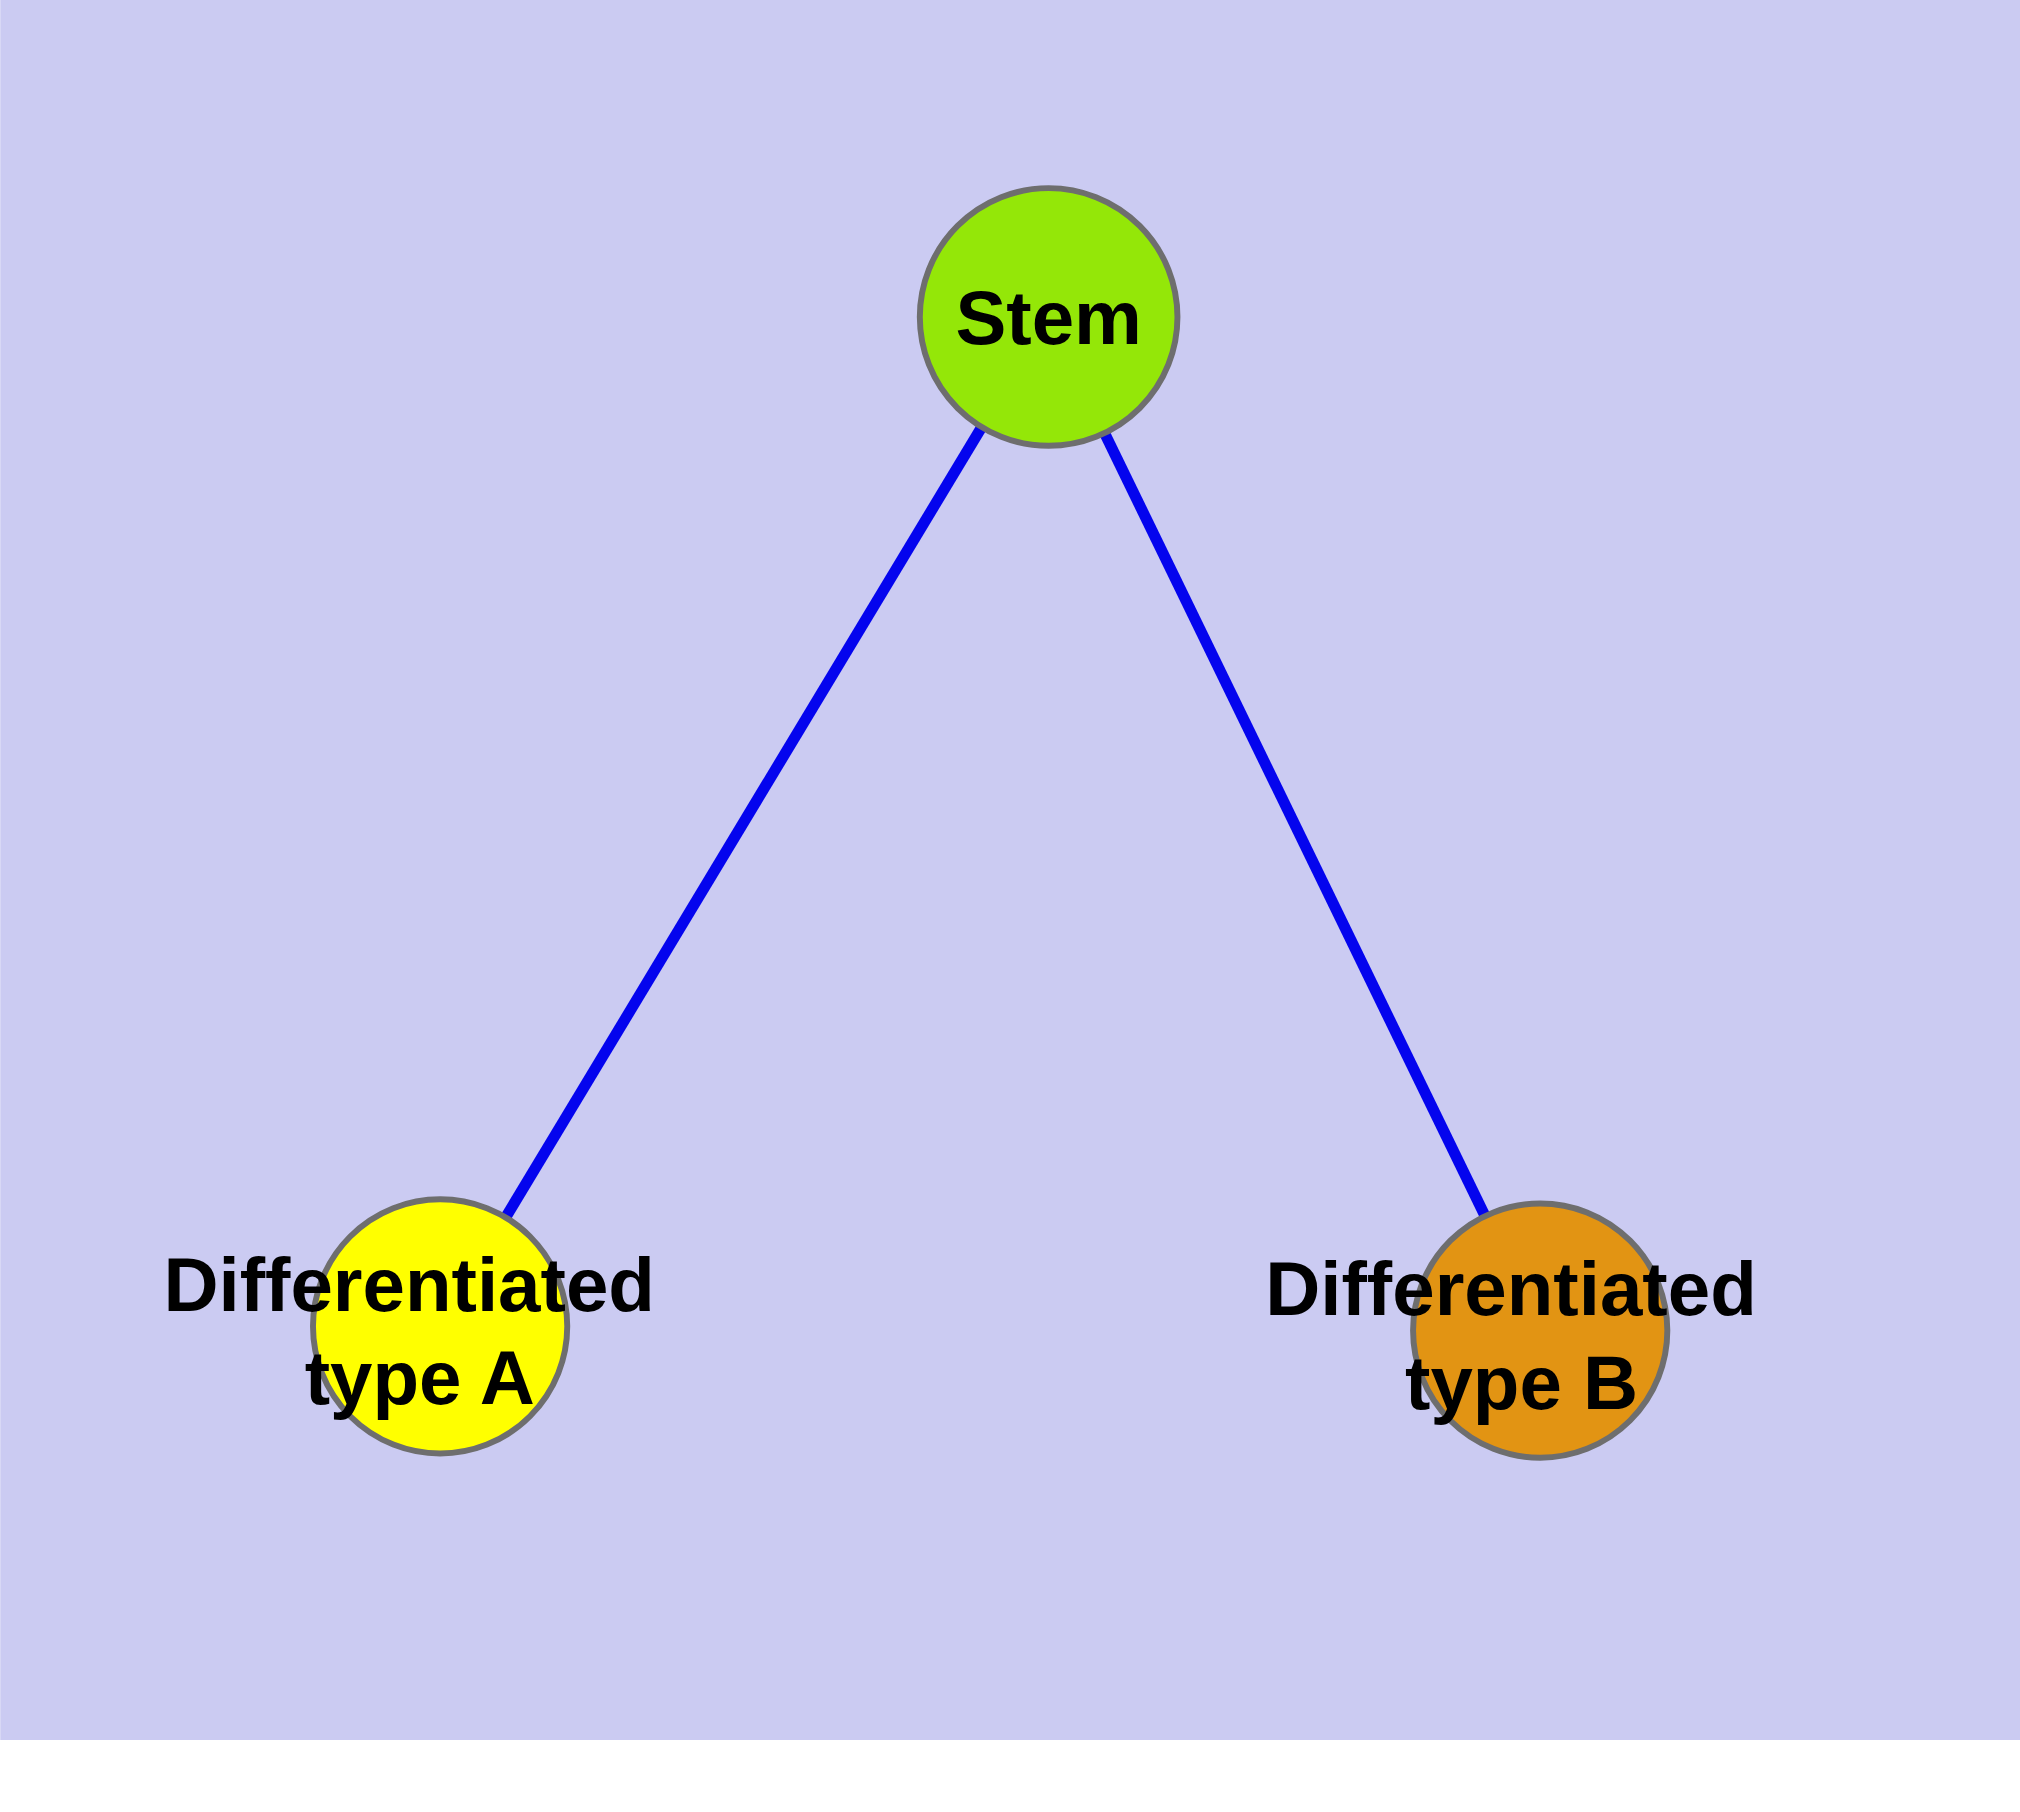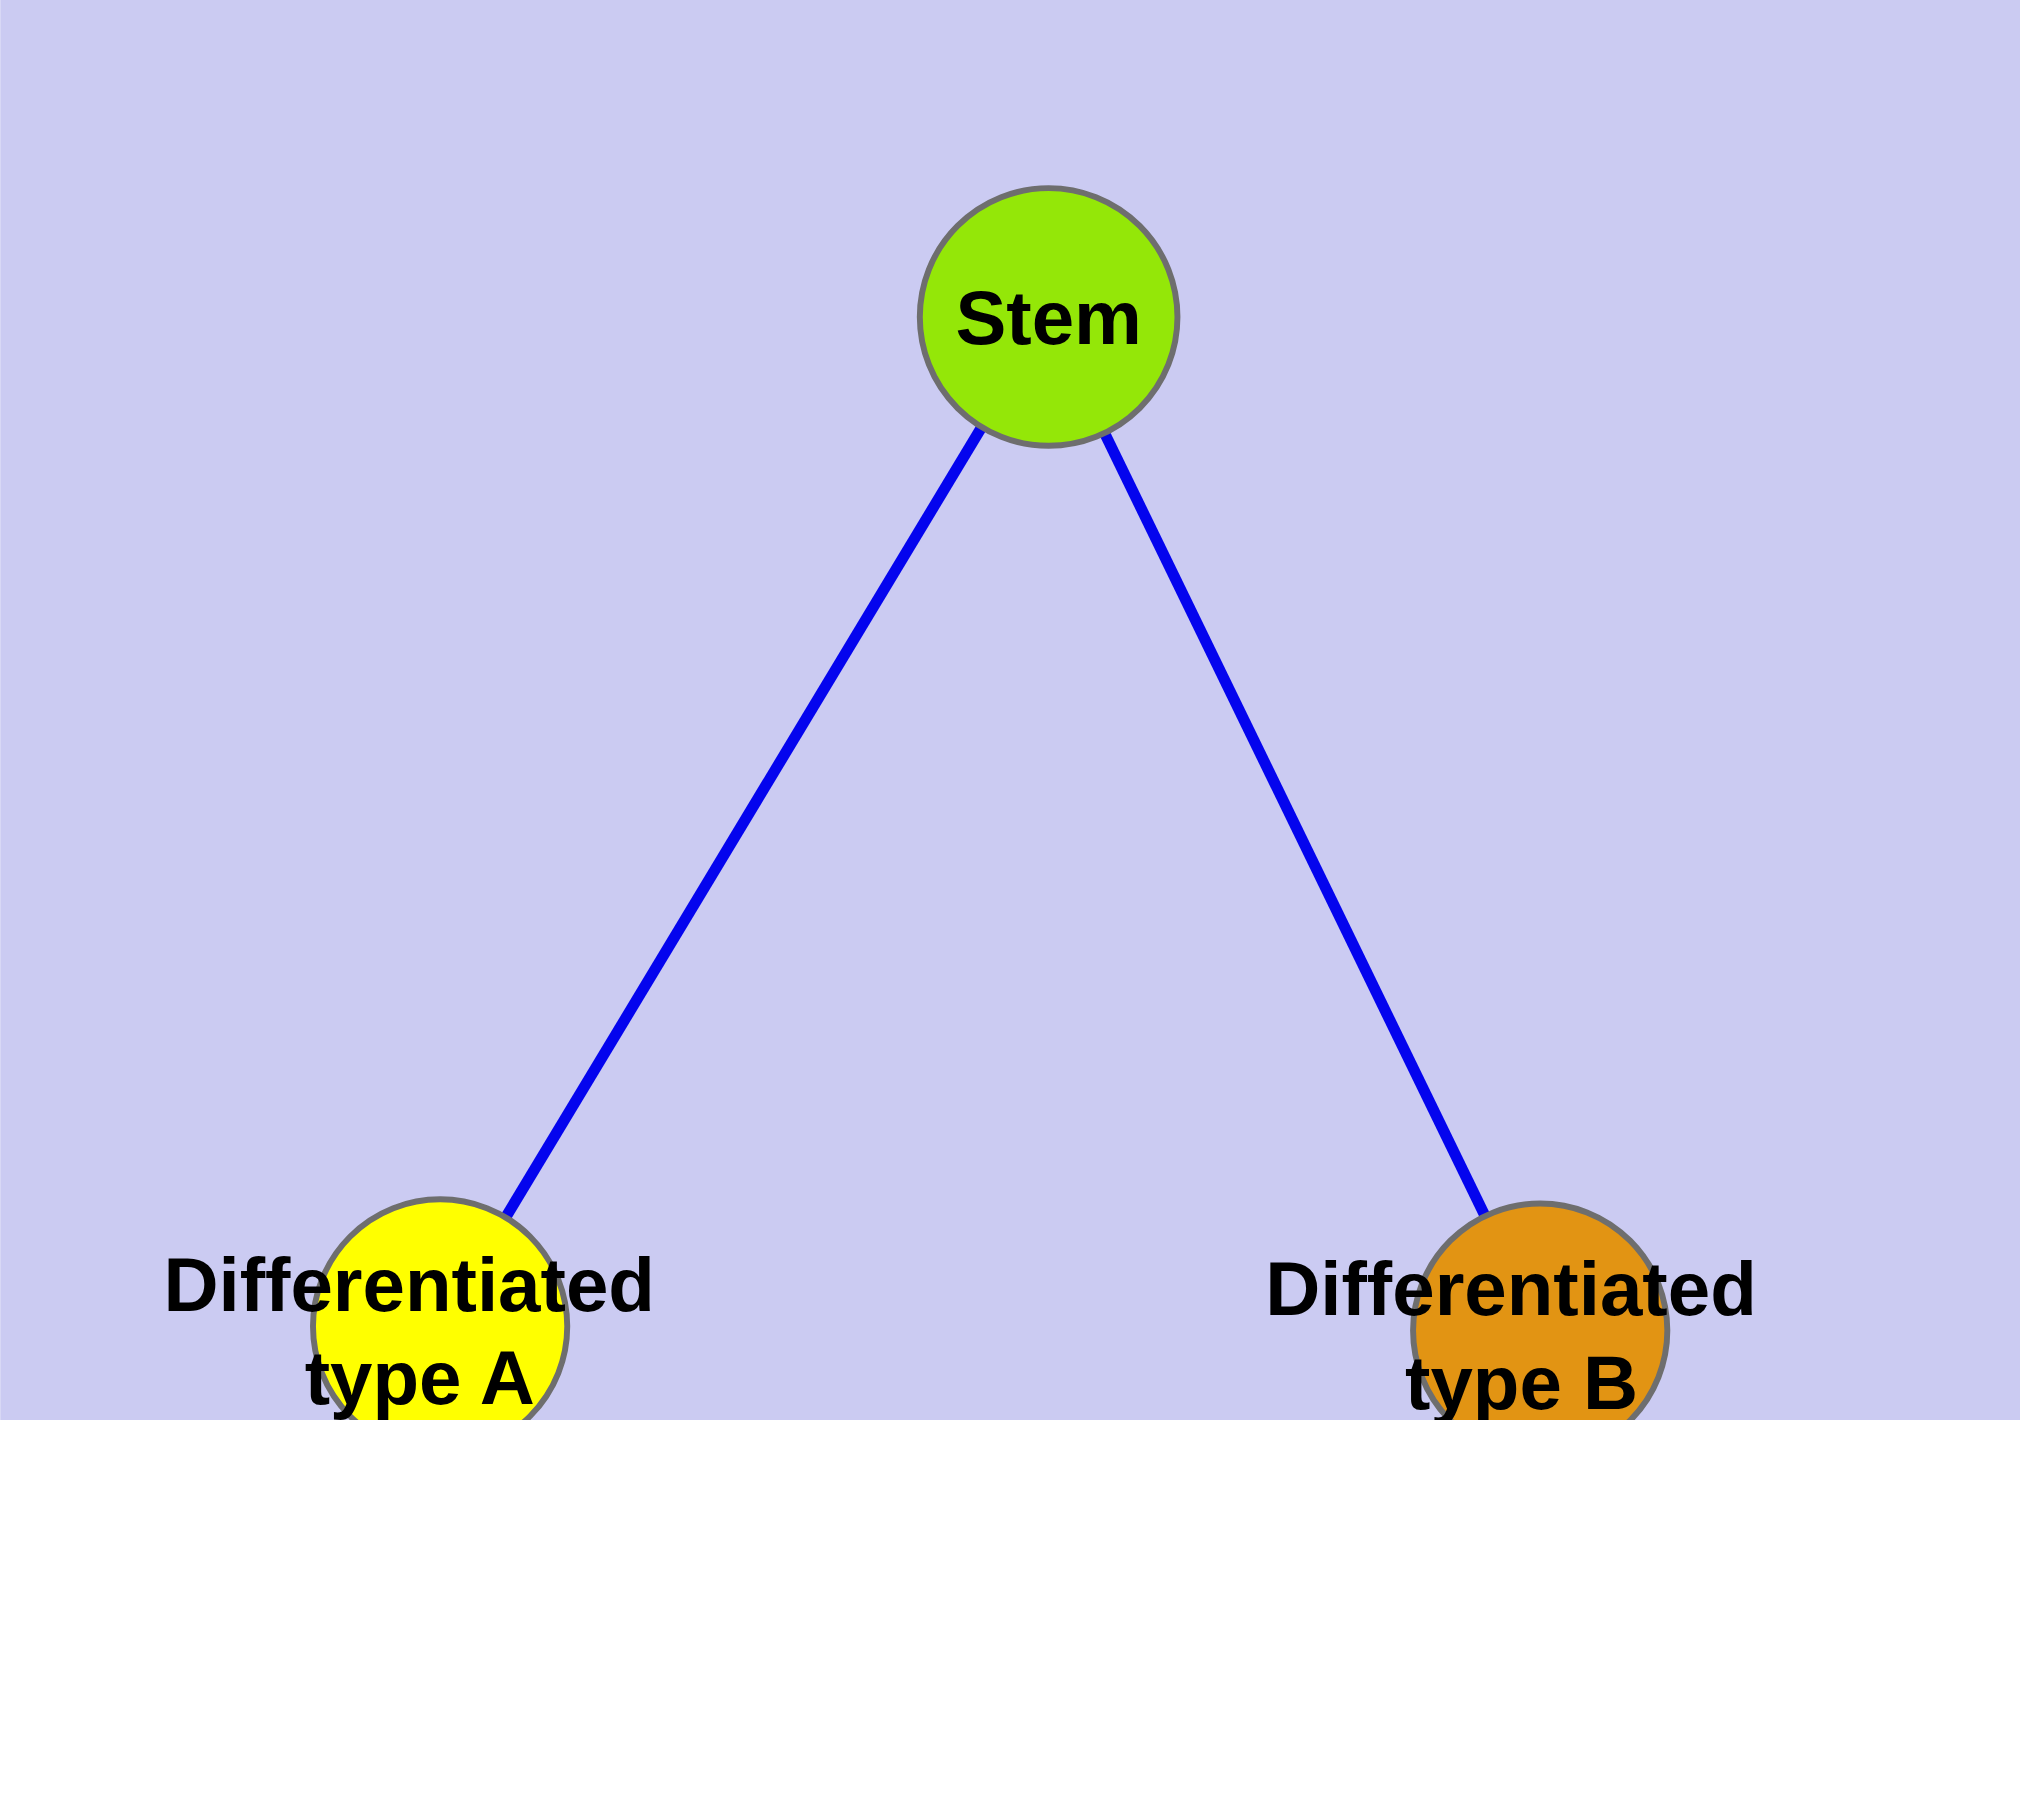--- a/index.html
+++ b/index.html
@@ -1,21 +1,21 @@
 <!DOCTYPE html>
 <html style="font-size:13.6px"><head>
 <meta charset="utf-8">
 <style>
   html, body {
     margin: 0;
     padding: 0;
   }
   .canvas {
     width: 2021px;
-    height: 1420px;
+    height: 1740px;
     position: relative;
     overflow: hidden;
     text-align: right;
   }
   svg {
     display: block;
   }
   .edge {
     stroke-width: 13;
     stroke-linecap: butt;

